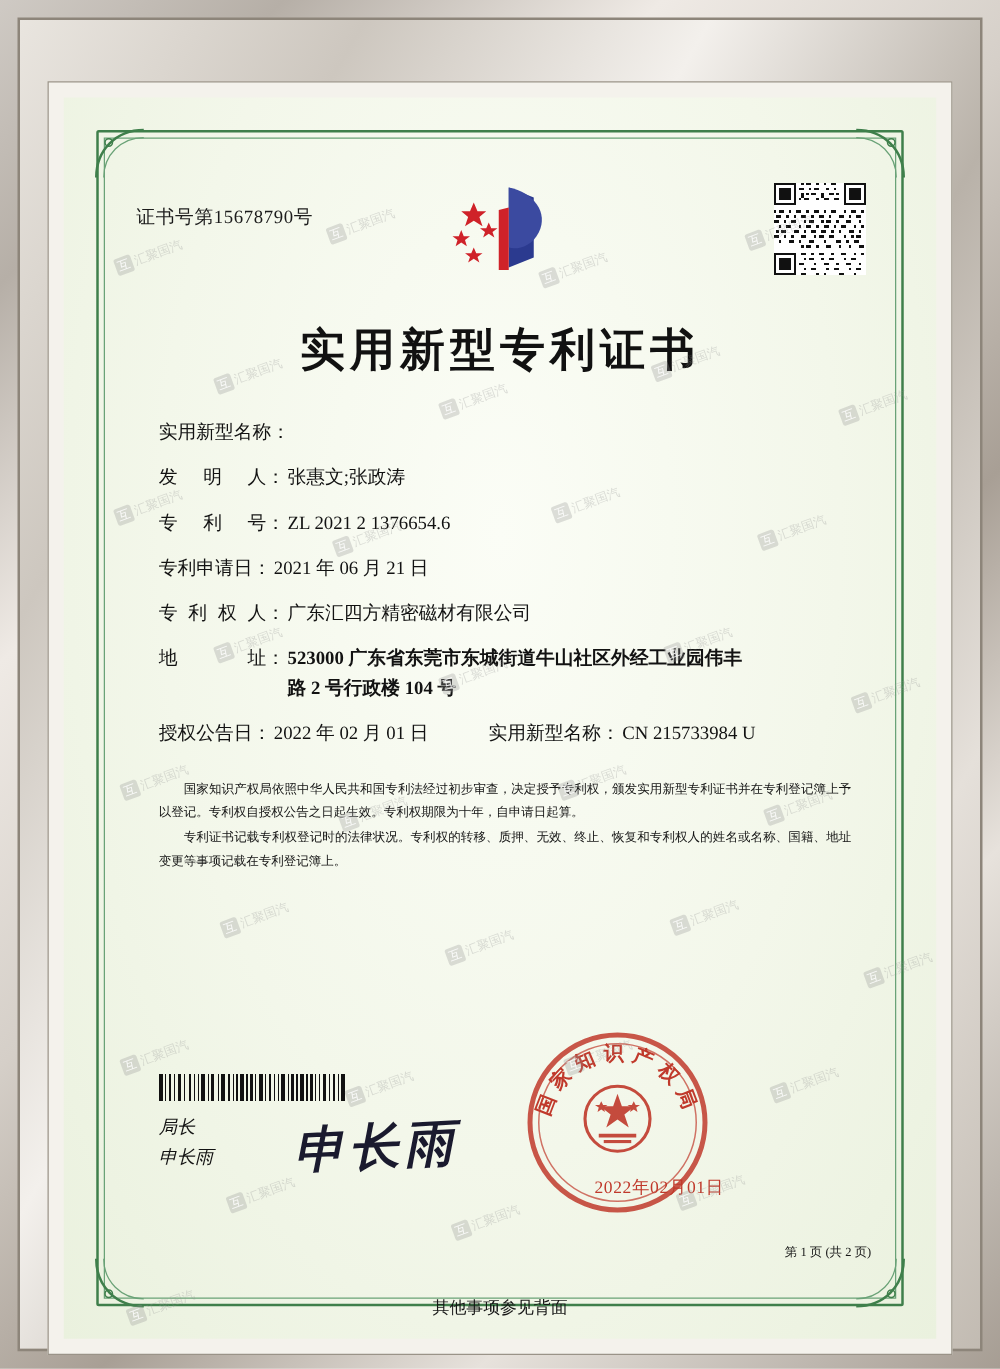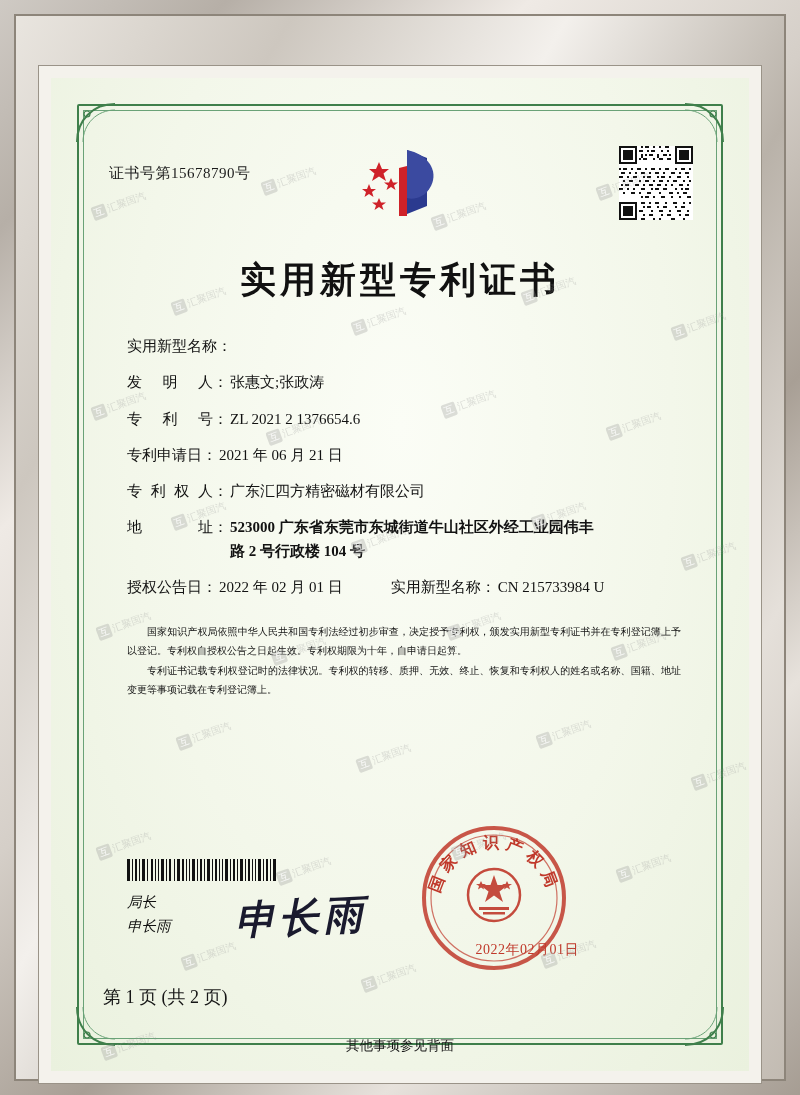--- a/index.html
+++ b/index.html
@@ -201,22 +201,22 @@
     font-size: 14px;
     color: #c0392b;
     letter-spacing: 0.5px;
     font-family: "Liberation Serif", serif;
   }
 
   
   .page-no {
     position: absolute;
     left: 0; right: 0; bottom: 22px;
-    text-align: left;
-    font-size: 18px;
+    text-align: right;
+    font-size: 10px;
     color: #161616;
   }
   .back-note {
     position: absolute;
     left: 0; right: 0;
     bottom: -24px;
     text-align: center;
     font-size: 13.5px;
     color: #161616;
   }

